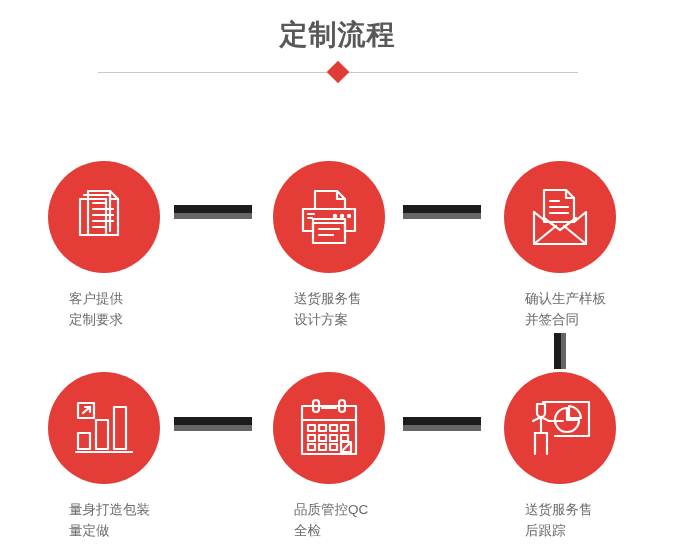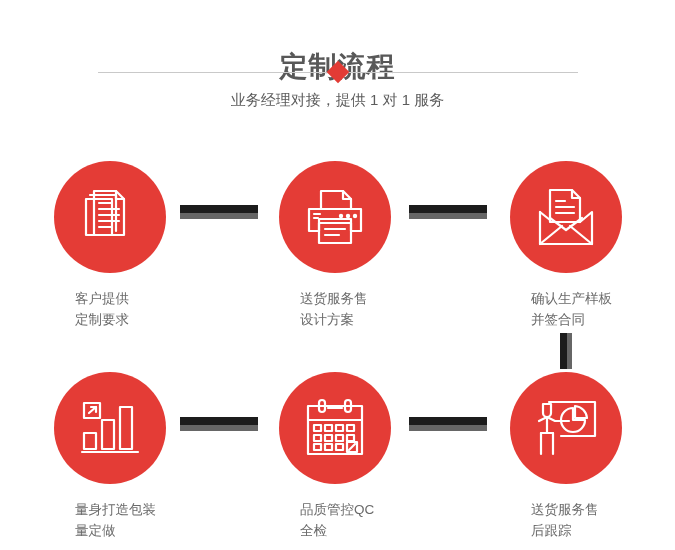--- a/index.html
+++ b/index.html
@@ -27,21 +27,20 @@
     position: absolute;
     top: 16px;
     left: 0;
     width: 675px;
     text-align: center;
     font-size: 28px;
     font-weight: bold;
     letter-spacing: 1px;
     color: #585858;
     line-height: 38px;
-    margin-top: 32px;
   }
   .divider-wrap {
     position: absolute;
     top: 72px;
     left: 98px;
     width: 480px;
     height: 1px;
   }
   .divider-line {
     position: absolute;
@@ -68,21 +67,21 @@
     text-align: center;
     font-size: 15px;
     color: #5c5c5c;
     line-height: 22px;
   }
 
   
   .flow {
     position: absolute;
     top: 0;
-    left: 10px;
+    left: 4px;
     width: 613px;
     height: 550px;
   }
   .step {
     position: absolute;
     width: 170px;
   }
   .step-r1 { top: 161px; }
   .step-r2 { top: 372px; }
   .step-c1 { left: 15px; }
@@ -170,21 +169,20 @@
 </style>
 </head>
 <body>
 
 <div class="header">
   <div class="page-title">定制流程</div>
   <div class="divider-wrap">
     <div class="divider-line"></div>
     <div class="divider-diamond"></div>
   </div>
-  <div class="page-subtitle">业务经理对接，提供 1 对 1 服务</div>
 </div>
 
 <div class="flow">
 
   <div class="step step-r1 step-c1">
     <div class="circle">
       <svg width="64" height="64" viewBox="0 0 64 64" fill="none" stroke="#ffffff" stroke-width="2.2" stroke-linejoin="round" stroke-linecap="round">
         <path d="M8 14 h26 v36 h-26 z"></path>
         <path d="M12 10 h26 v36"></path>
         <path d="M16 6 h22 l8 8 v36 h-30 z"></path>

